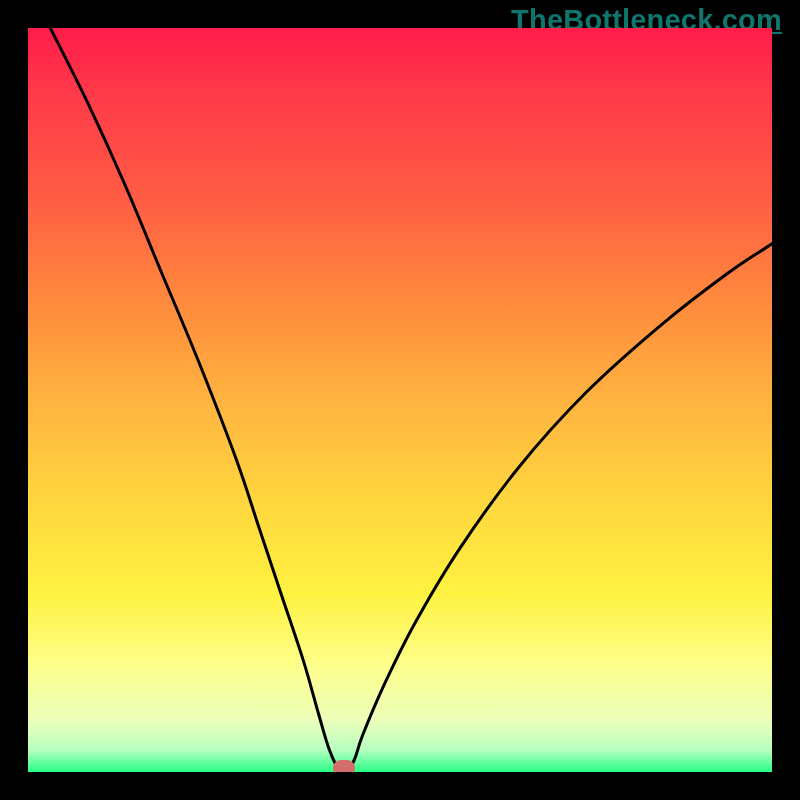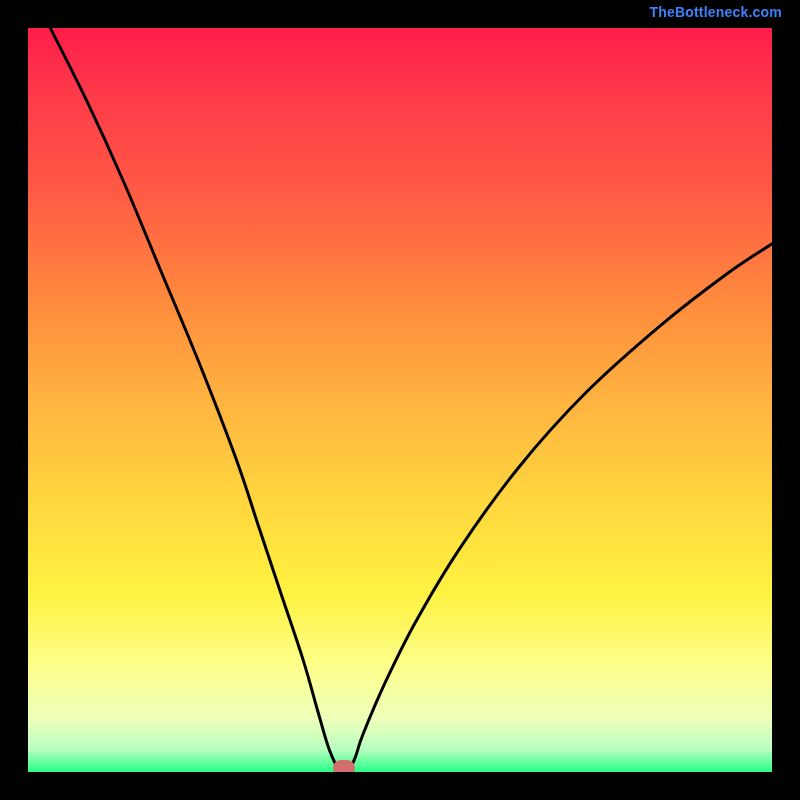--- a/index.html
+++ b/index.html
@@ -8,25 +8,26 @@
     width:800px;
     height:800px;
     background:#000;
     overflow:hidden;
     font-family:Arial,Helvetica,sans-serif;
   }
   .watermark{
     position:absolute;
     top:4px;
     right:18px;
-    font-size:14px;
+    font-size:29px;
     font-weight:bold;
-    color:#3b82f6;
+    color:#0f766e;
     letter-spacing:0.2px;
     pointer-events:none;
+    text-decoration:underline;
   }
   .plot-area{
     position:absolute;
     left:28px;
     top:28px;
     width:744px;
     height:744px;
     overflow:hidden;
   }
   

